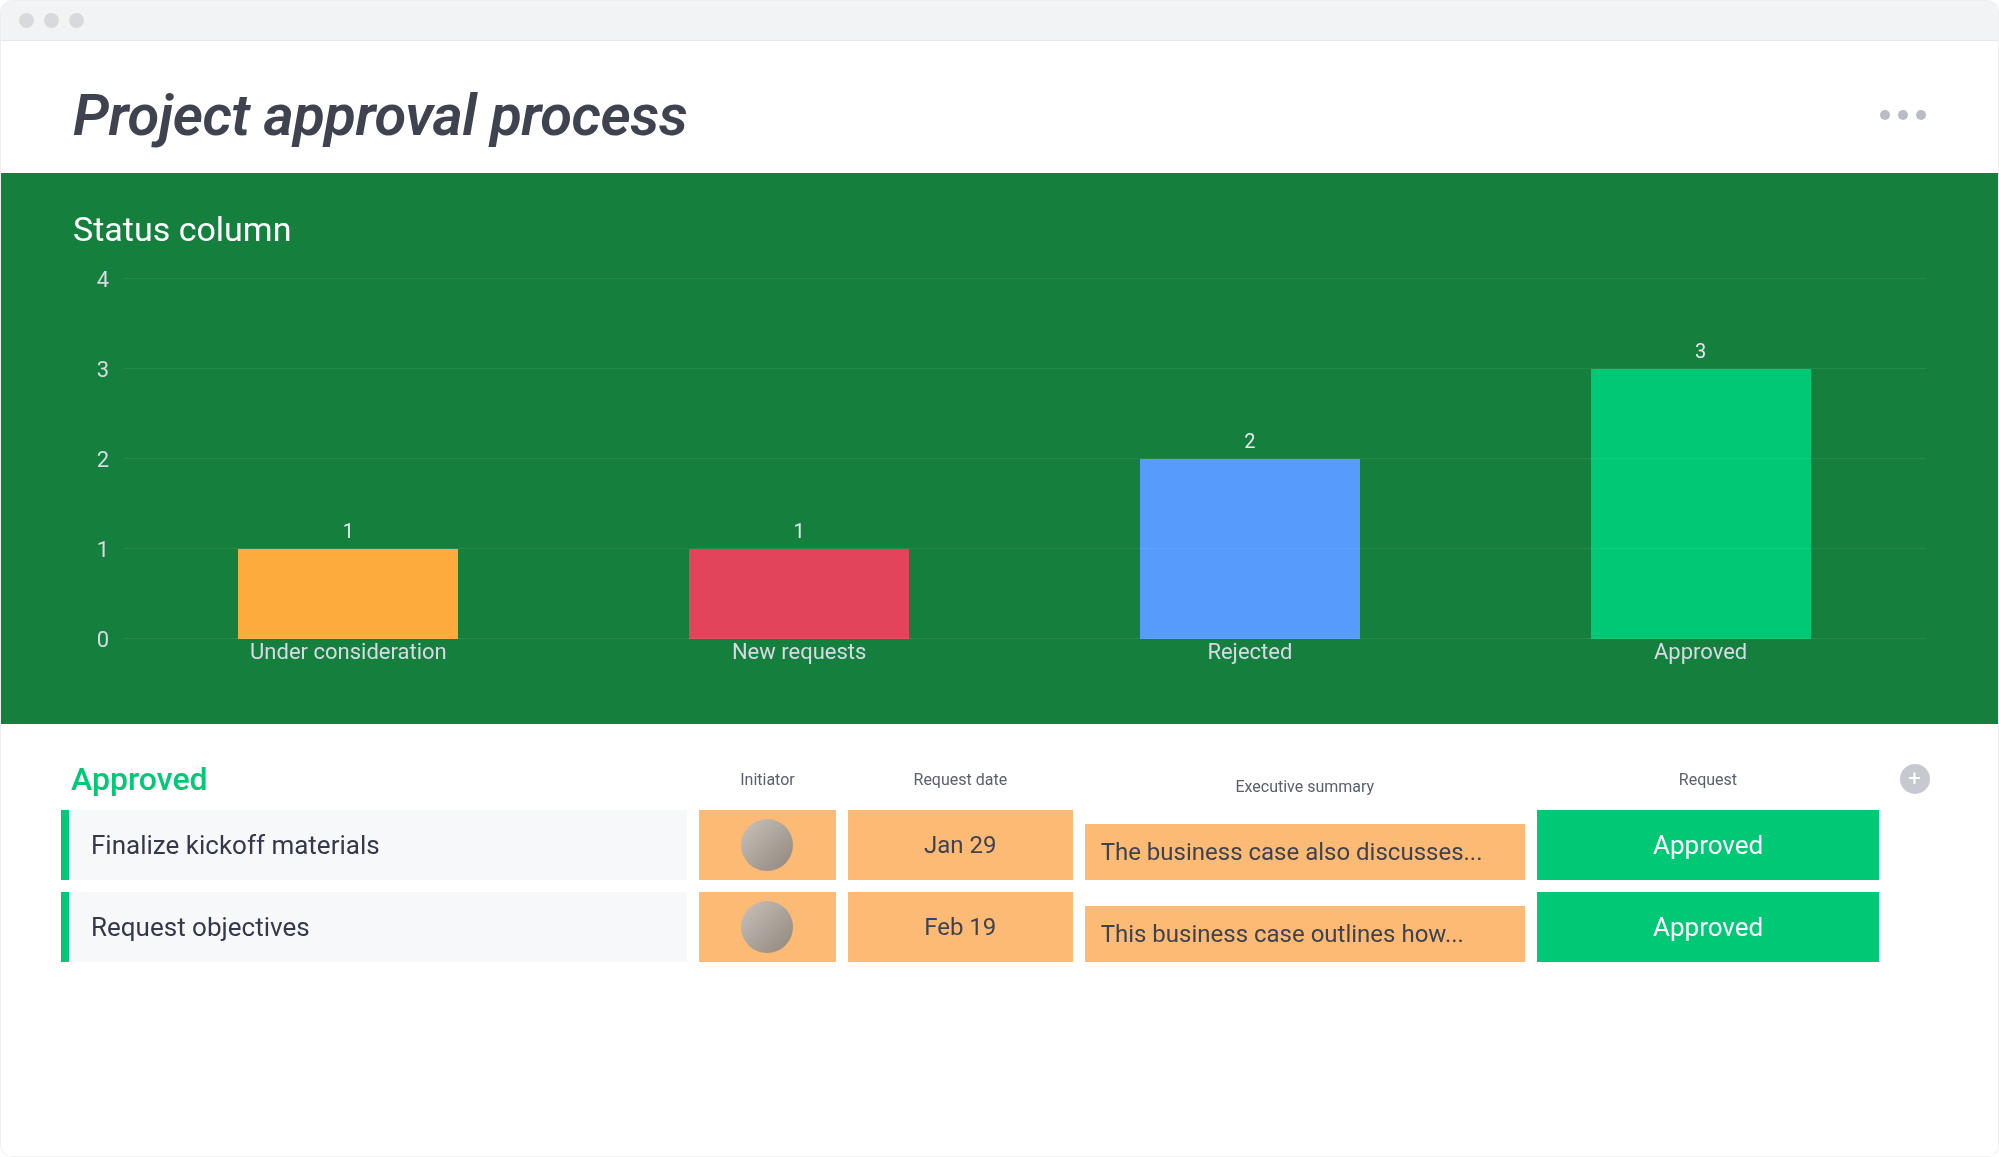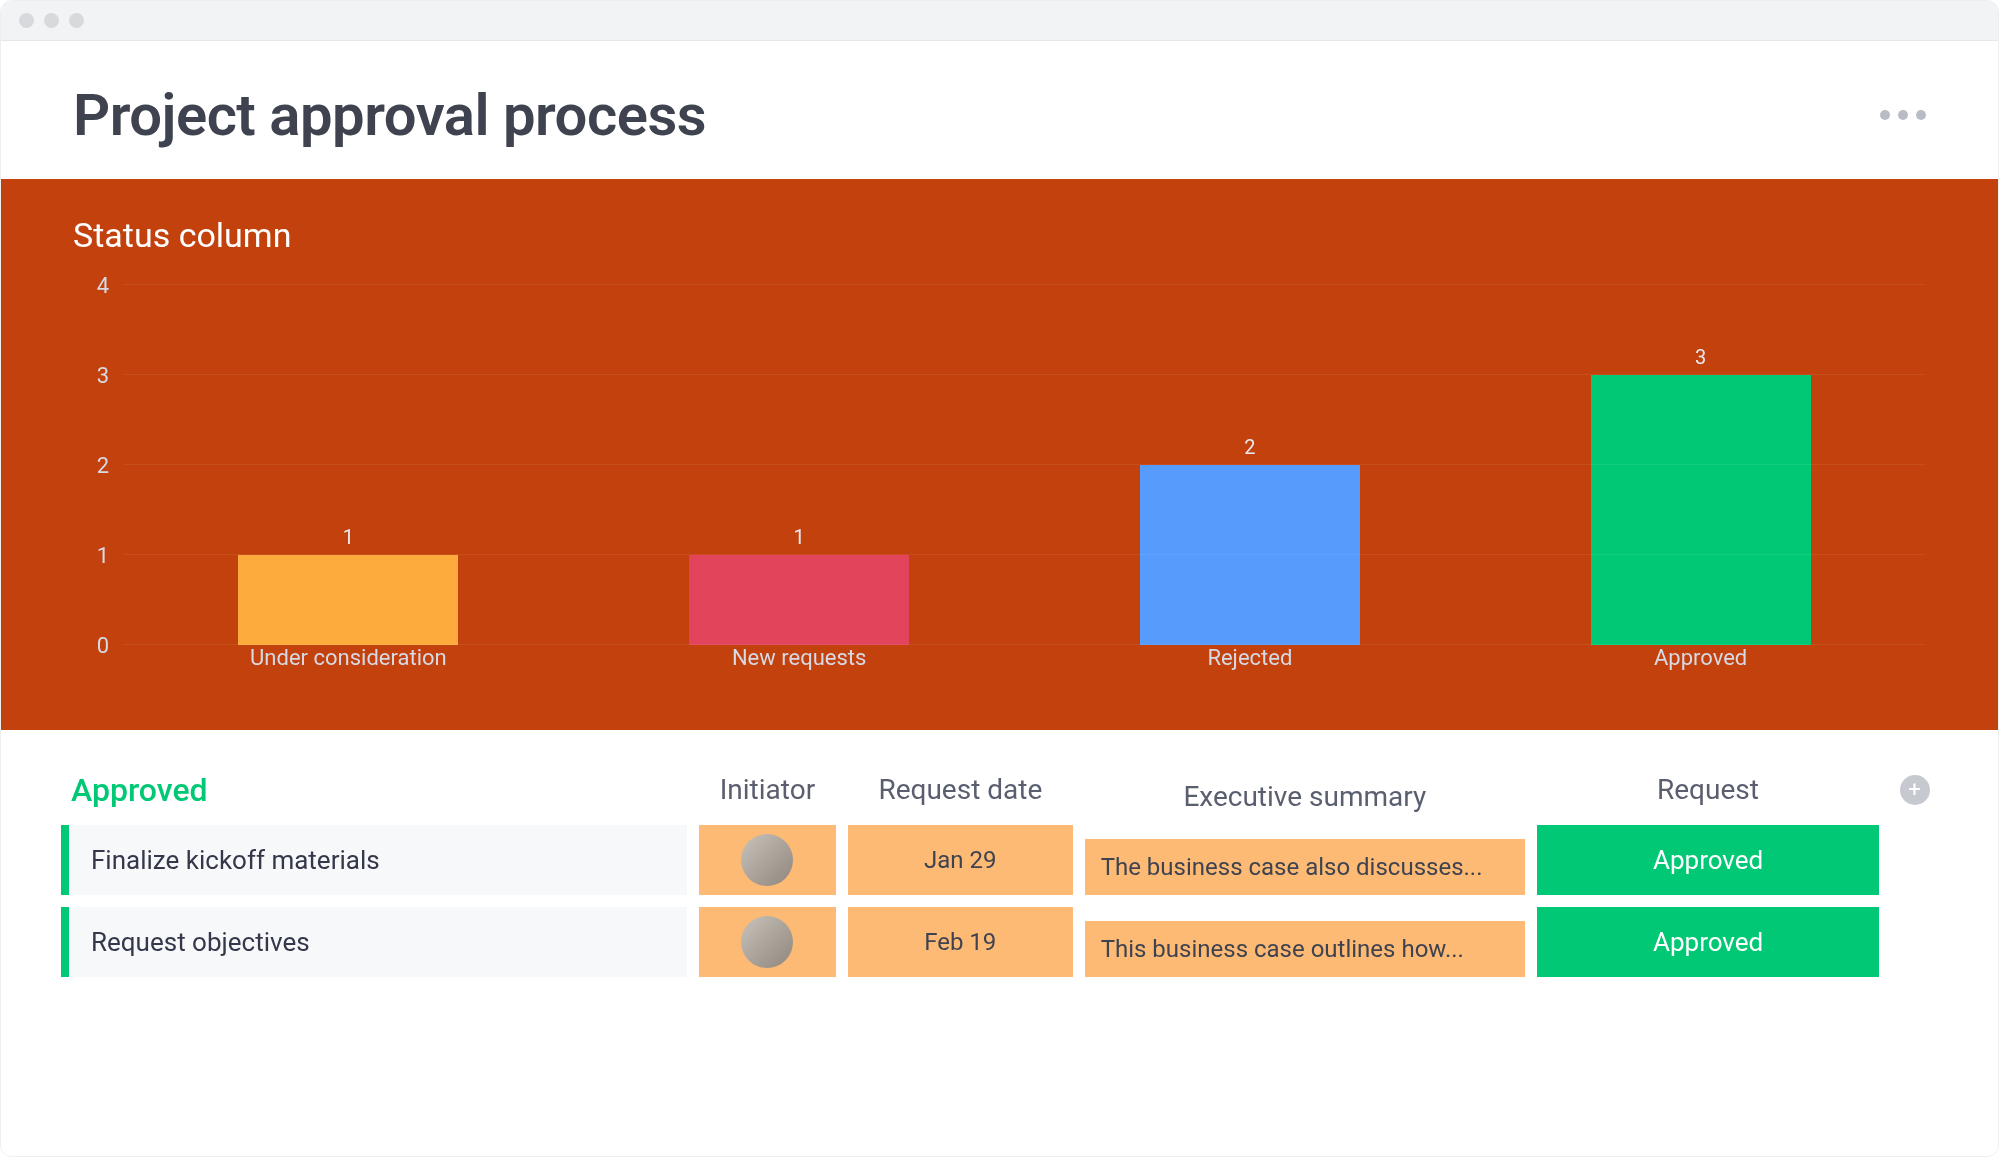--- a/index.html
+++ b/index.html
@@ -1,42 +1,42 @@
 <!DOCTYPE html>
 <html><head>
 <meta charset="utf-8">
 <style>
   * { box-sizing: border-box; margin: 0; padding: 0; }
   html, body { width: 100%; height: 100%; font-family: -apple-system, BlinkMacSystemFont, "Segoe UI", Roboto, Helvetica, Arial, sans-serif; background: #fff; }
   .window { width: 1999px; height: 1157px; background: #fff; border-radius: 12px; overflow: hidden; position: relative; border: 1px solid #eee; transform-origin: top left; }
   .titlebar { height: 40px; background: #f2f3f5; display: flex; align-items: center; padding: 0 18px; gap: 10px; border-bottom: 1px solid #e6e7ea; }
   .traffic { width: 15px; height: 15px; border-radius: 50%; background: #d8d9dc; }
-  .header { display: flex; align-items: center; justify-content: space-between; padding: 40px 72px 30px 72px; }
+  .header { display: flex; align-items: center; justify-content: space-between; padding: 40px 72px 24px 72px; font-style: italic; }
   .page-title { font-size: 58px; font-weight: 600; color: #3f4350; letter-spacing: -0.5px; }
   .more-dots { display: flex; gap: 8px; align-items: center; cursor: pointer; }
   .more-dots span { width: 10px; height: 10px; background: #b9bcc5; border-radius: 50%; display: block; }
 
-  .chart-panel { background: #c2410c; color: #fff; padding: 36px 72px 60px 72px; }
+  .chart-panel { background: #15803d; color: #fff; padding: 36px 72px 60px 72px; }
   .chart-title { font-size: 34px; font-weight: 400; color: #ffffff; margin-bottom: 30px; }
   .chart-area { position: relative; height: 360px; display: flex; }
   .y-axis { width: 50px; position: relative; }
   .y-tick { position: absolute; right: 14px; transform: translateY(50%); font-size: 22px; color: #d7d9e4; }
   .plot { flex: 1; position: relative; }
   .gridline { position: absolute; left: 0; right: 0; height: 1px; background: rgba(255,255,255,0.07); }
   .bars { position: absolute; inset: 0; display: flex; align-items: flex-end; }
   .bar-slot { flex: 1; display: flex; flex-direction: column; align-items: center; justify-content: flex-end; height: 100%; position: relative; }
   .bar-value { font-size: 20px; color: #e8e9f0; margin-bottom: 6px; }
   .bar { width: 220px; }
   .x-labels { margin-left: 50px; display: flex; }
   .x-label { flex: 1; text-align: center; font-size: 22px; color: #d7d9e4; }
 
   .table-section { padding: 36px 60px 0 60px; }
   .table-head-row { display: flex; align-items: center; gap: 12px; }
   .group-label { font-size: 32px; color: #00c875; font-weight: 500; width: 640px; padding-left: 10px; }
-  .col-head { text-align: center; font-size: 28px; color: #5a5f70; }
+  .col-head { text-align: center; font-size: 16px; color: #5a5f70; }
   .col-initiator { width: 140px; }
   .col-date { width: 230px; }
   .col-summary { width: 450px; margin-top: 14px; }
   .col-status { width: 350px; }
   .col-add { width: 48px; display:flex; align-items:center; justify-content:center; }
   .add-circle { width: 30px; height: 30px; border-radius: 50%; background: #c7c9d1; color: #fff; display:flex; align-items:center; justify-content:center; font-size: 22px; line-height:1; cursor:pointer; }
 
   .data-row { display: flex; align-items: stretch; gap: 12px; margin-top: 12px; height: 70px; }
   .row-title-cell { width: 640px; display:flex; align-items:center; background:#f7f8fa; border-left: 8px solid #00c875; padding-left: 22px; font-size: 26px; color: #34384a; }
   .cell { display:flex; align-items:center; justify-content:center; background:#fdba74; font-size: 24px; color:#3f4350; }

